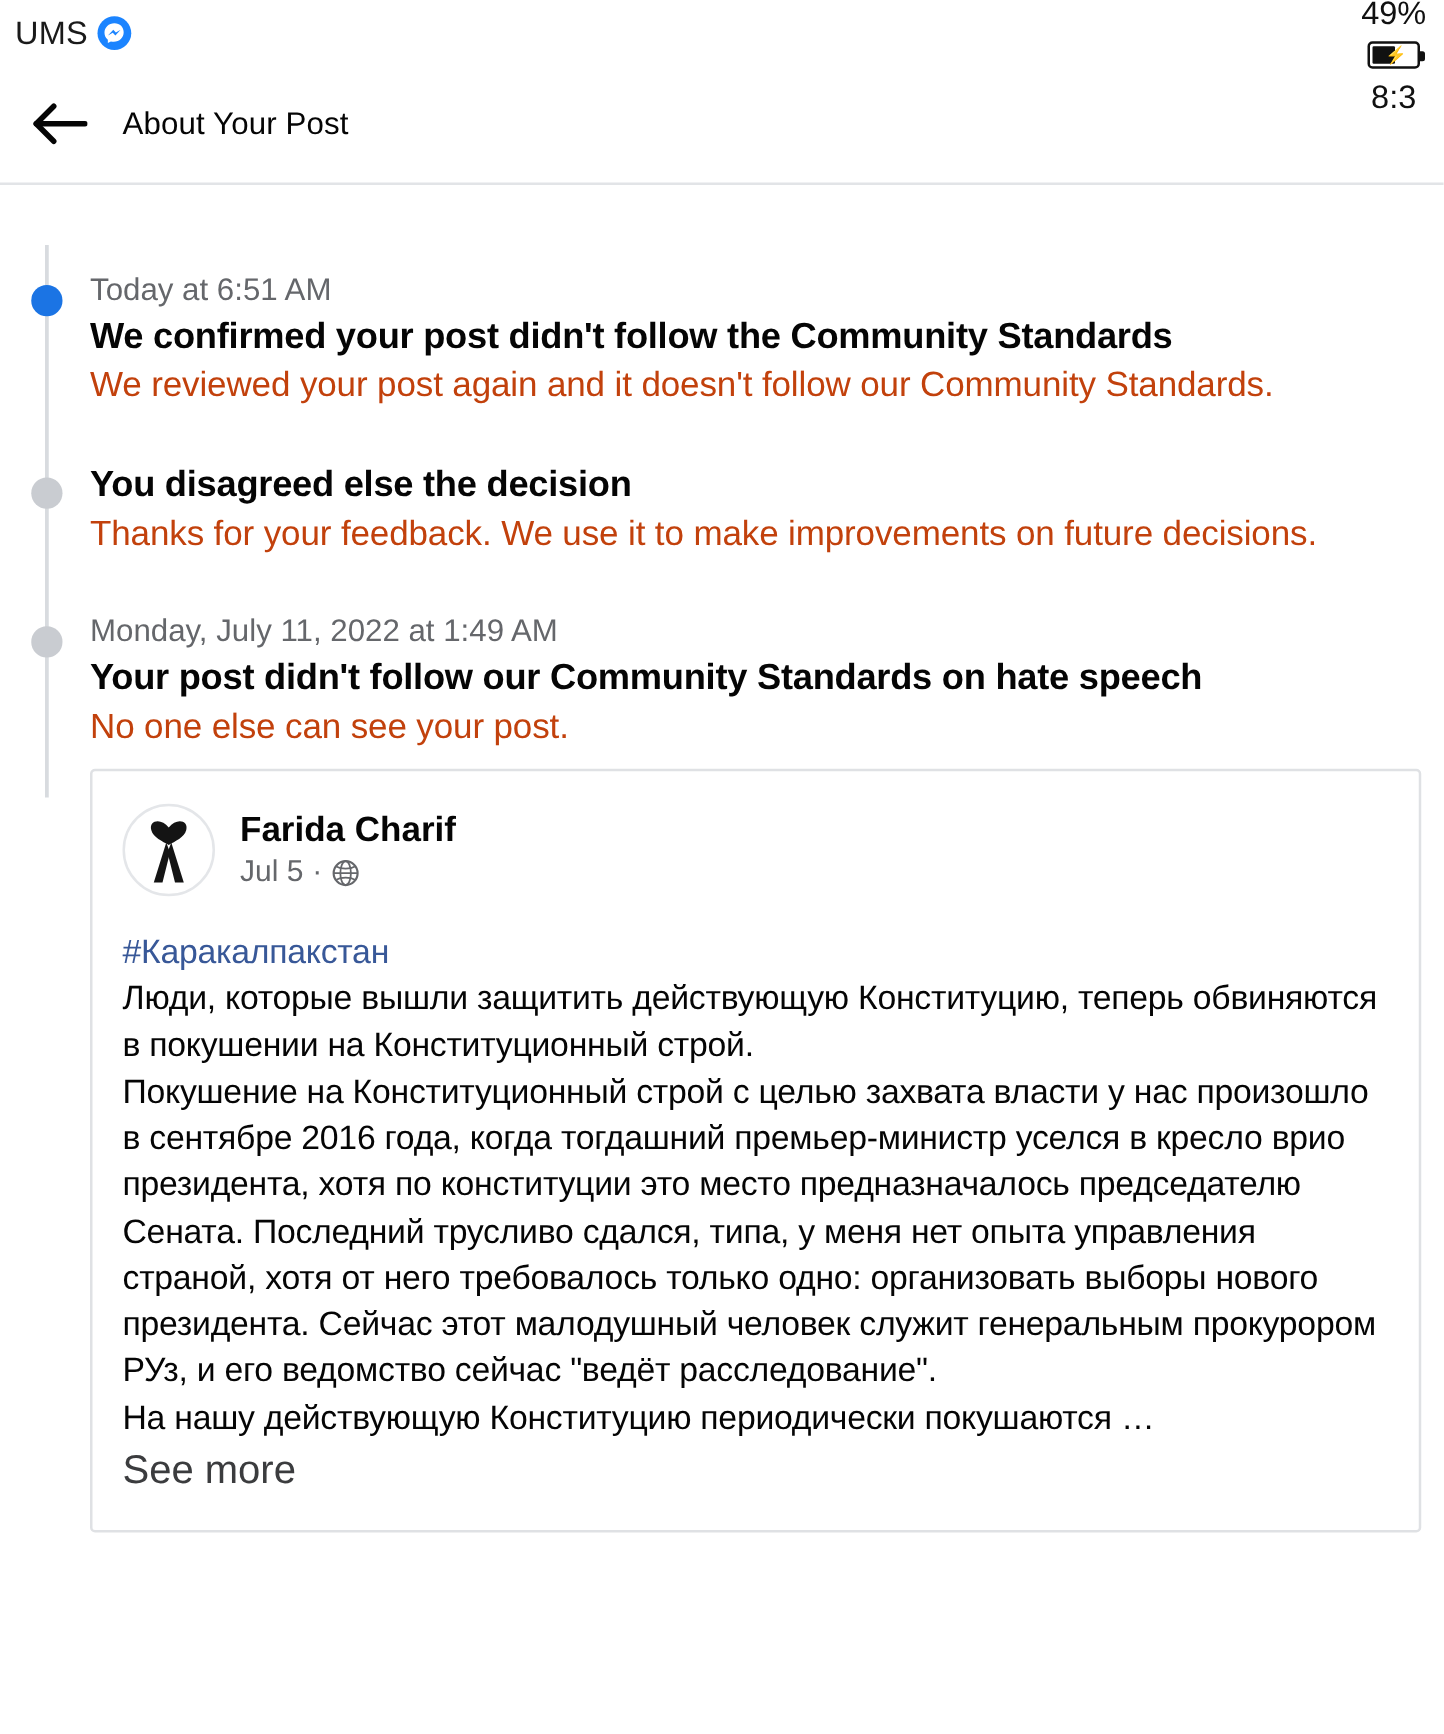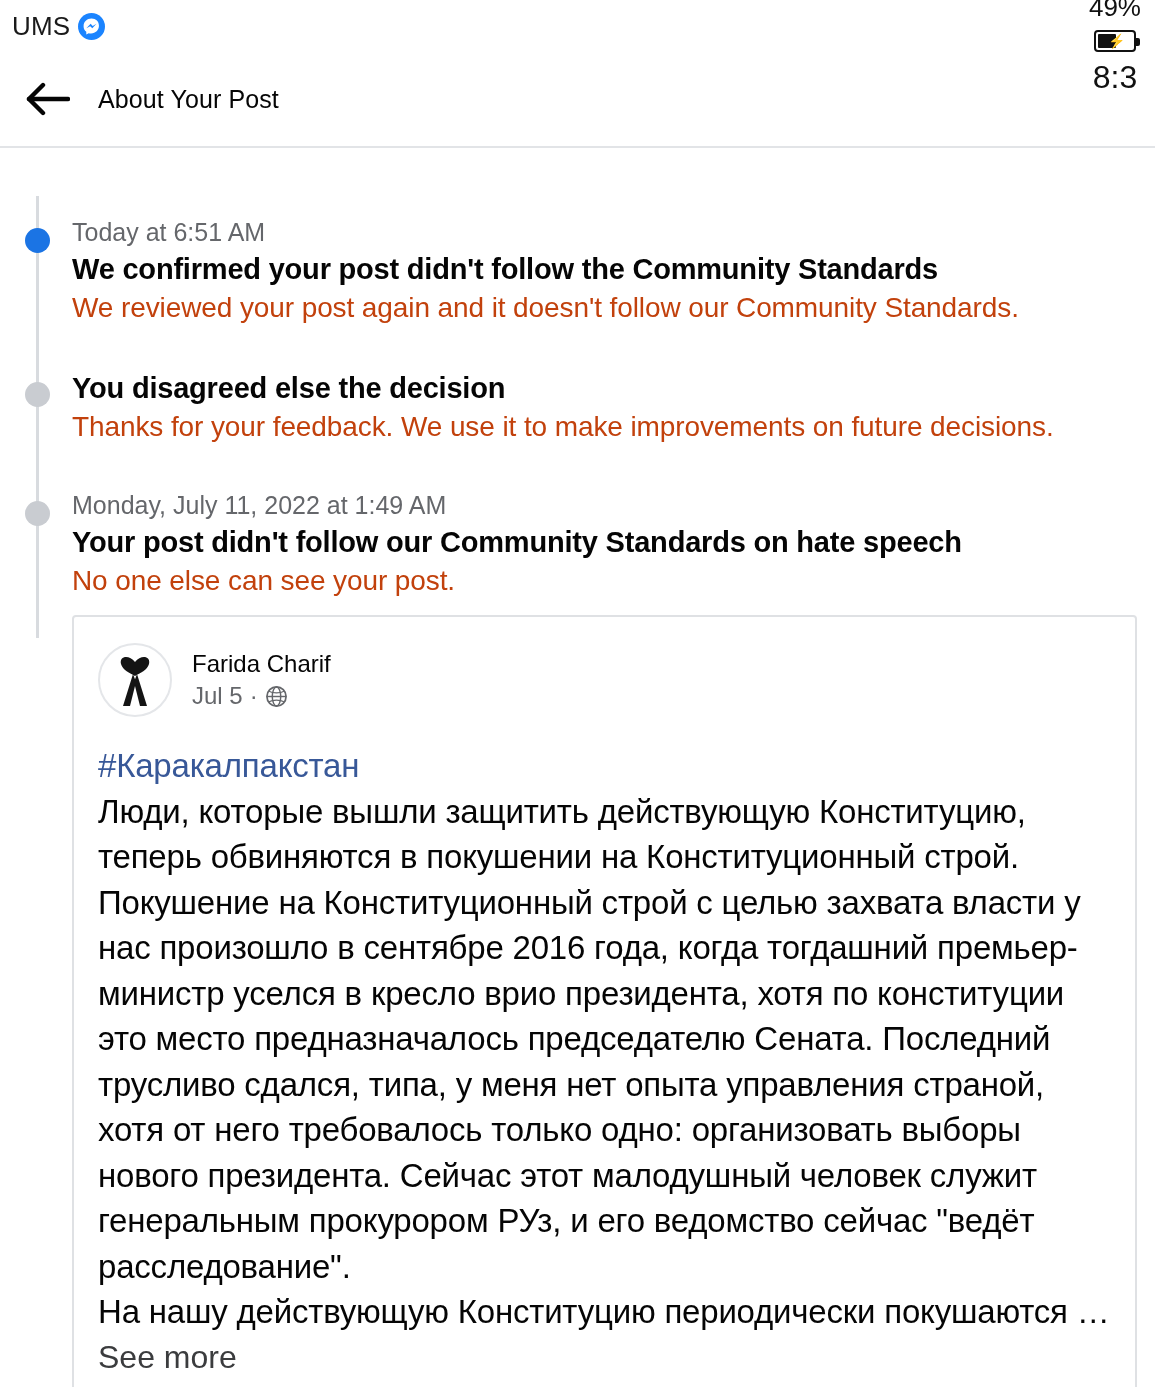--- a/index.html
+++ b/index.html
@@ -104,21 +104,21 @@
     border-radius: 1px;
   }
   .battery .bolt {
     position: absolute;
     left: 12px;
     top: 1px;
     font-size: 14px;
     color: #111;
     line-height: 16px;
   }
-  .clock { font-size: 32px; text-align: center; }
+  .clock { font-size: 26px; text-align: center; }
 
   
   .header {
     height: 96px;
     display: flex;
     align-items: center;
     gap: 28px;
     padding: 0 26px;
     background: #fff;
     border-bottom: 2px solid #e2e4e7;
@@ -208,34 +208,34 @@
     border: 2px solid #e4e6e9;
     background: #fff;
     display: flex;
     align-items: center;
     justify-content: center;
     flex: none;
     overflow: hidden;
   }
   .post-meta { display: flex; flex-direction: column; gap: 4px; }
   .post-author {
-    font-size: 24px;
-    font-weight: normal;
+    font-size: 28px;
+    font-weight: bold;
     color: #050505;
   }
   .post-subline {
     display: flex;
     align-items: center;
     gap: 7px;
     font-size: 24px;
     color: #65676b;
   }
   .globe-icon { display: inline-flex; align-items: center; }
   .post-body {
-    font-size: 33px;
+    font-size: 27px;
     line-height: 1.38;
     color: #050505;
     letter-spacing: -0.2px;
   }
   .hashtag { color: #385898; }
   .see-more {
     font-size: 32px;
     color: #3b3c3e;
     margin-top: 4px;
     cursor: pointer;

